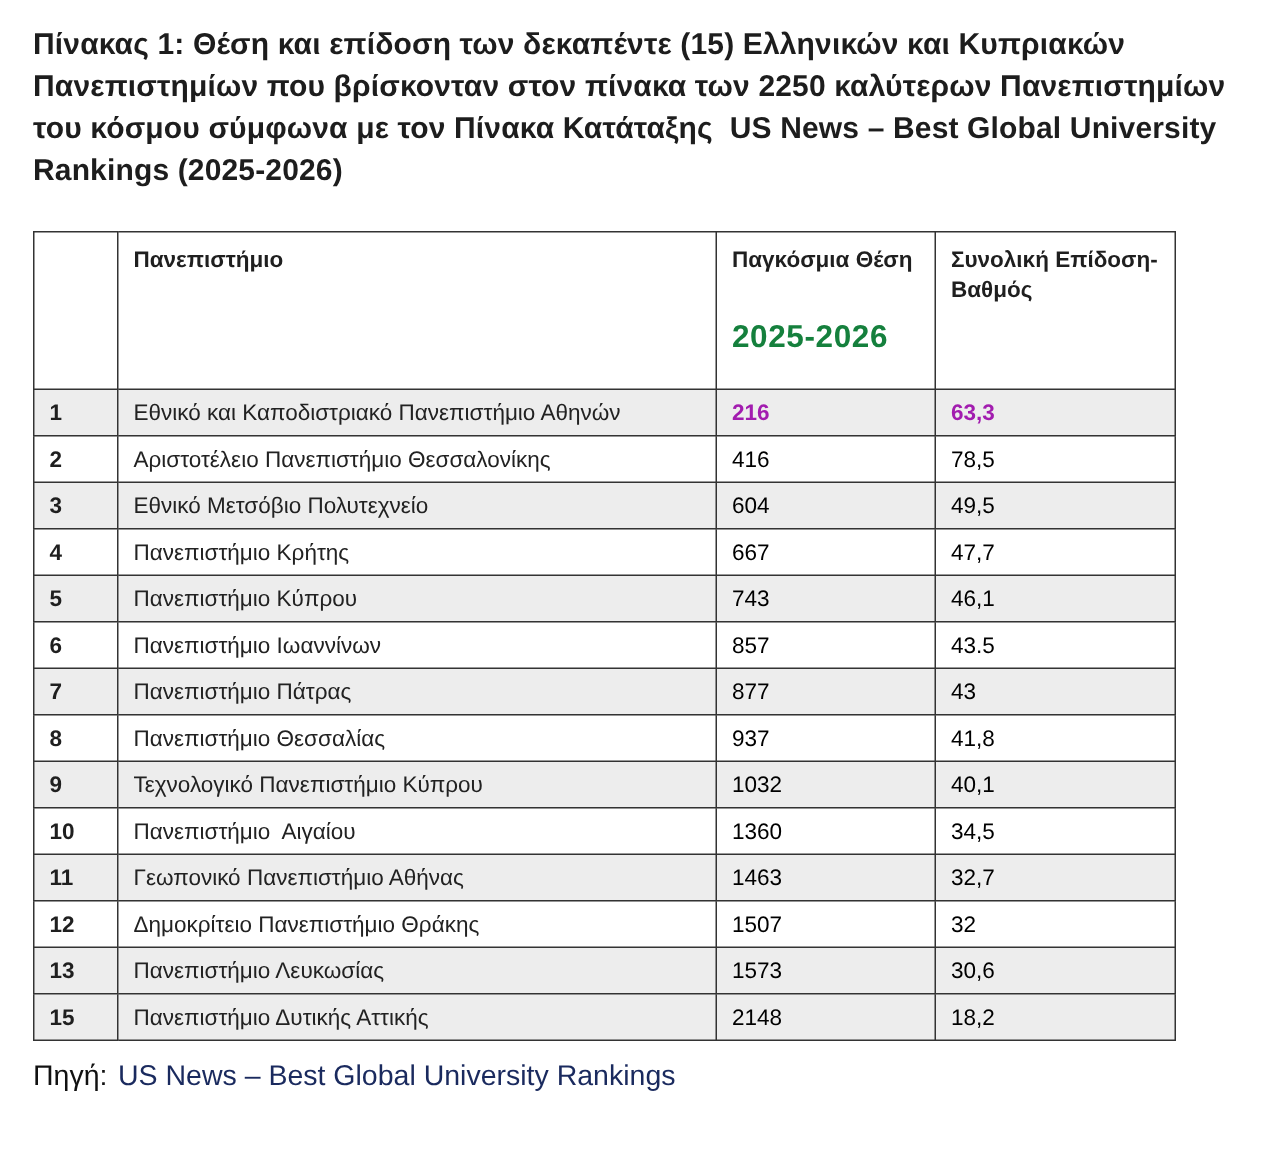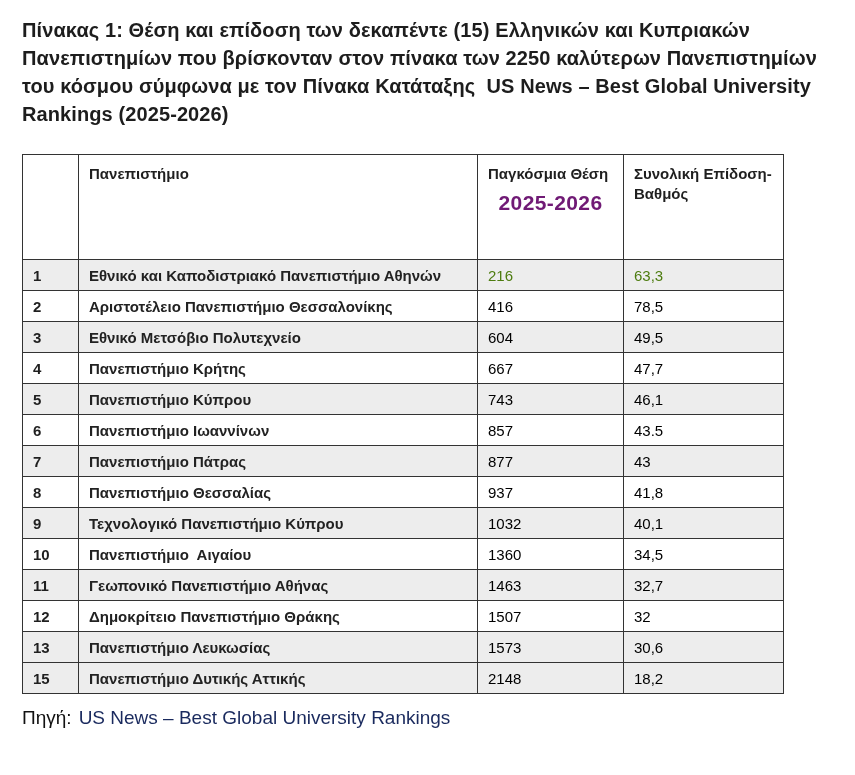--- a/index.html
+++ b/index.html
@@ -38,53 +38,52 @@
     height: 95px;
     vertical-align: top;
     text-align: left;
     padding: 9px 10px 0 10px;
     font-size: 15px;
     font-weight: bold;
     color: #1f1f1f;
     line-height: 20px;
   }
   .year-label {
-    margin-top: 9px;
+    margin-top: 31px;
     font-size: 21px;
     font-weight: bold;
     letter-spacing: 0.4px;
-    color: #701a75;
-    text-align: center;
+    color: #15803d;
   }
   .rankings tbody td {
     height: 30px;
     padding: 0 10px;
     font-size: 15px;
     vertical-align: middle;
     color: #2a2a2a;
   }
   .rankings tbody tr.odd td {
     background: #ededed;
   }
   .rankings td.rank {
     font-weight: bold;
     color: #1f1f1f;
   }
   .rankings td.university {
-    font-weight: bold;
+    font-weight: normal;
     white-space: pre;
     color: #222222;
   }
   .rankings td.position, .rankings td.score {
     font-weight: normal;
     color: #000000;
   }
   .rankings tr.first td.position, .rankings tr.first td.score {
-    font-weight: normal;
-    color: #4d7c0f;
+    font-weight: bold;
+    color: #a21caf;
   }
   .source-line {
     margin: 13px 0 0 22px;
     font-size: 19px;
     font-weight: normal;
     color: #111111;
   }
   .source-link {
     color: #1a2a5e;
     text-decoration: none;

